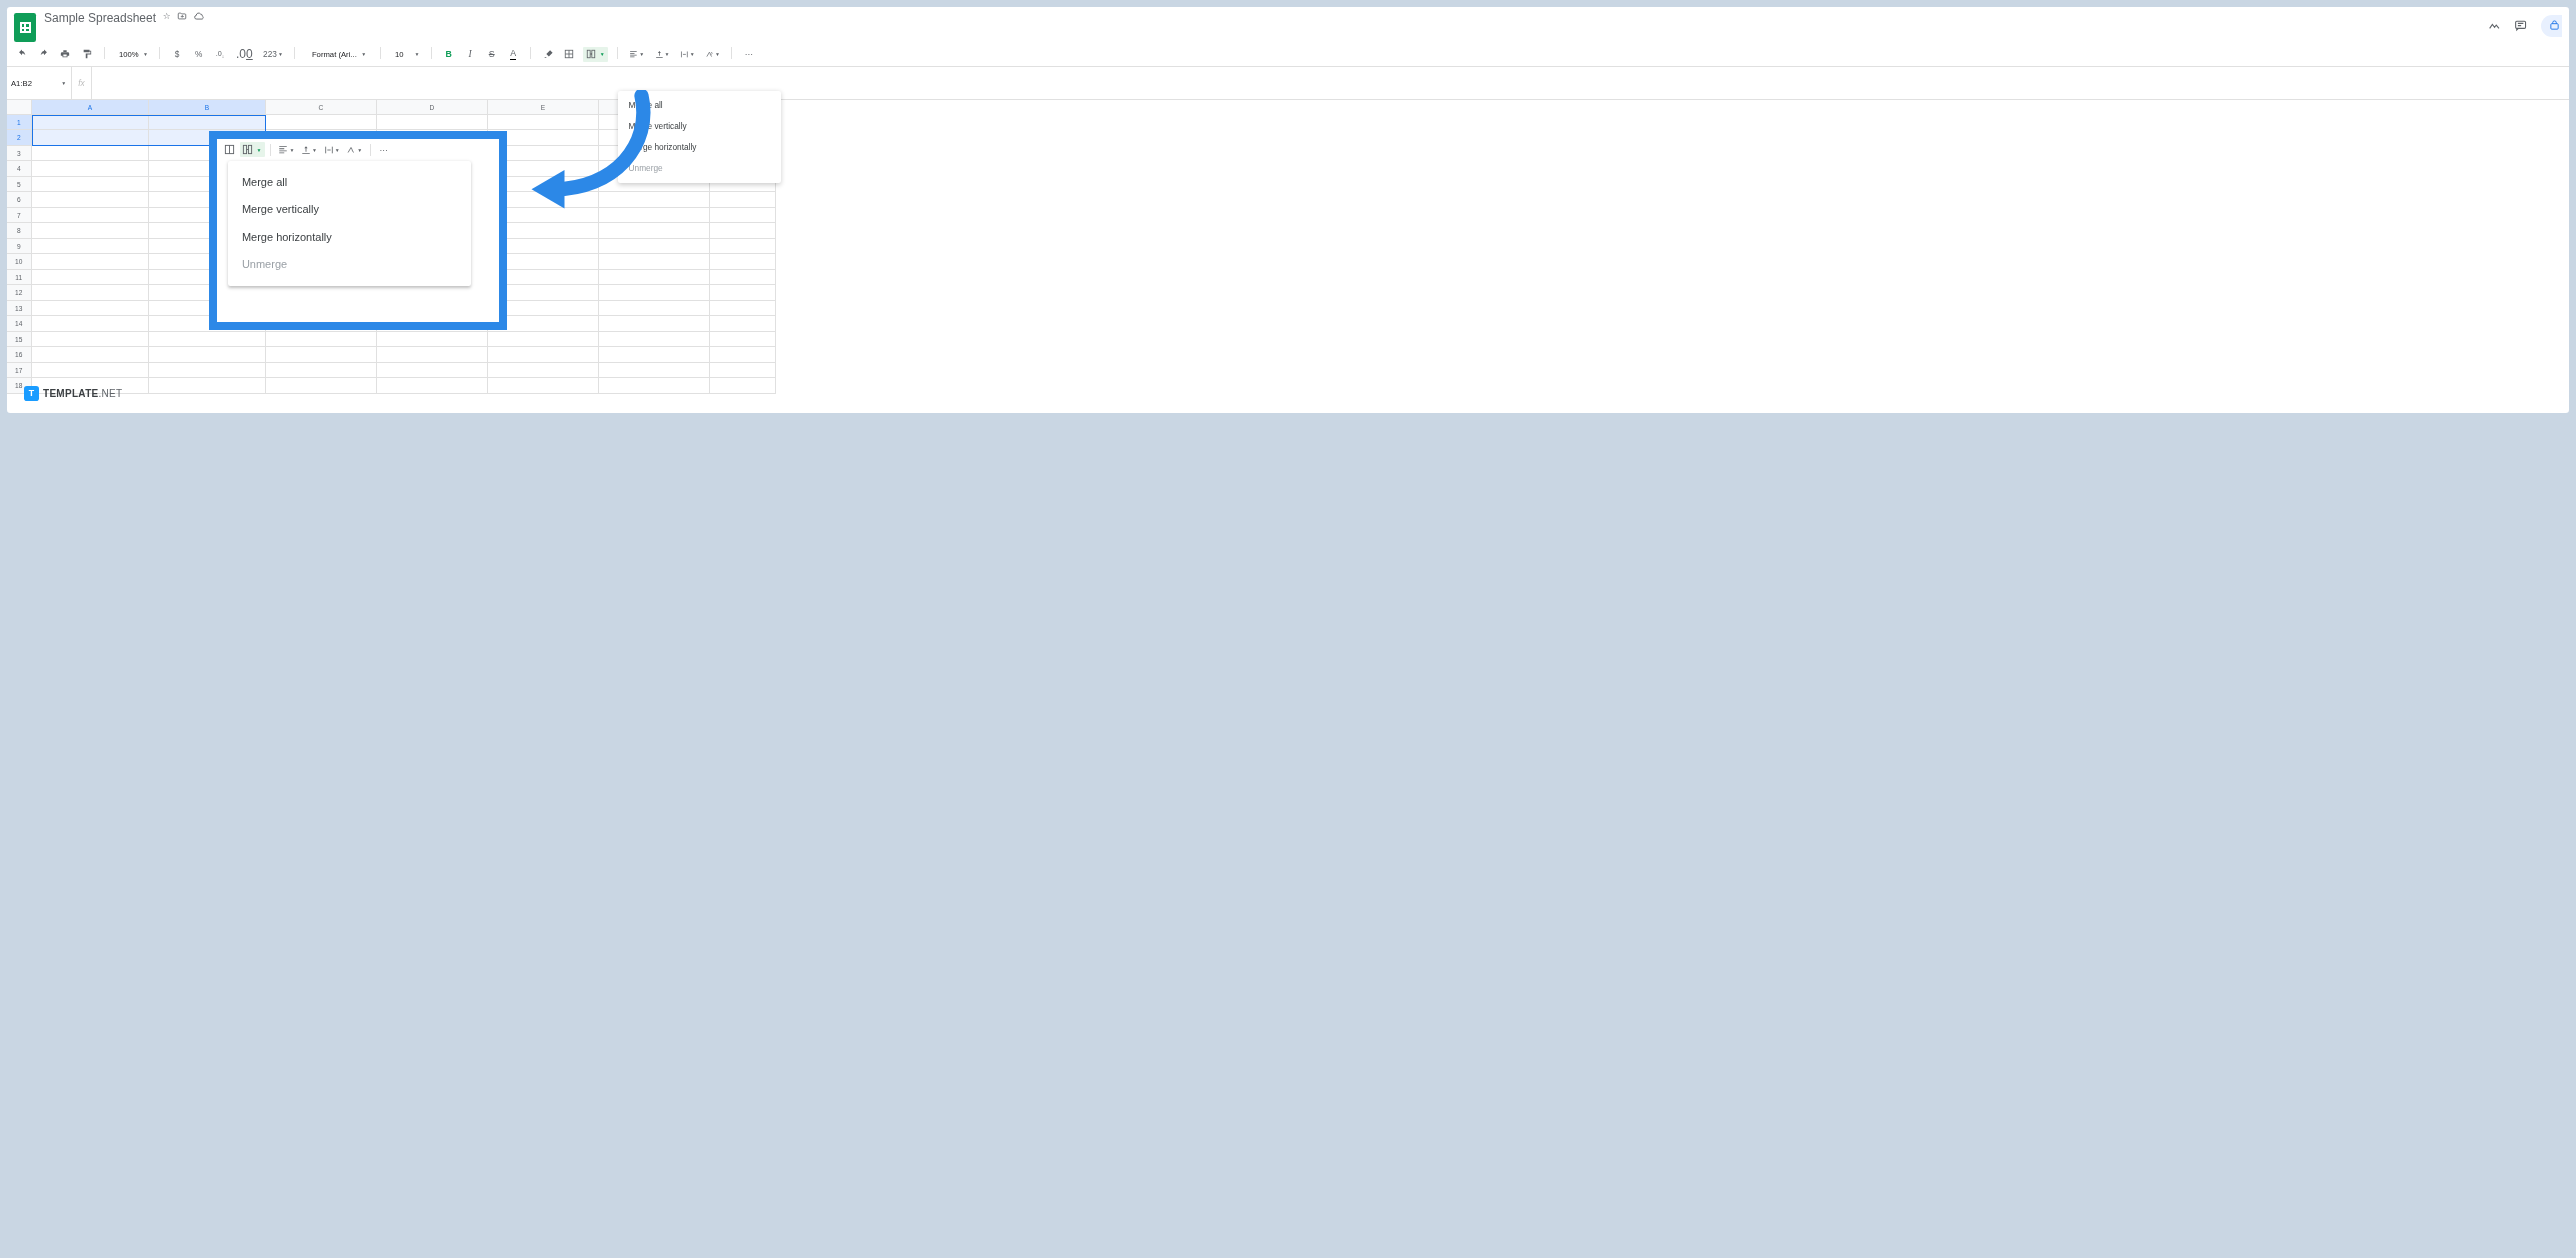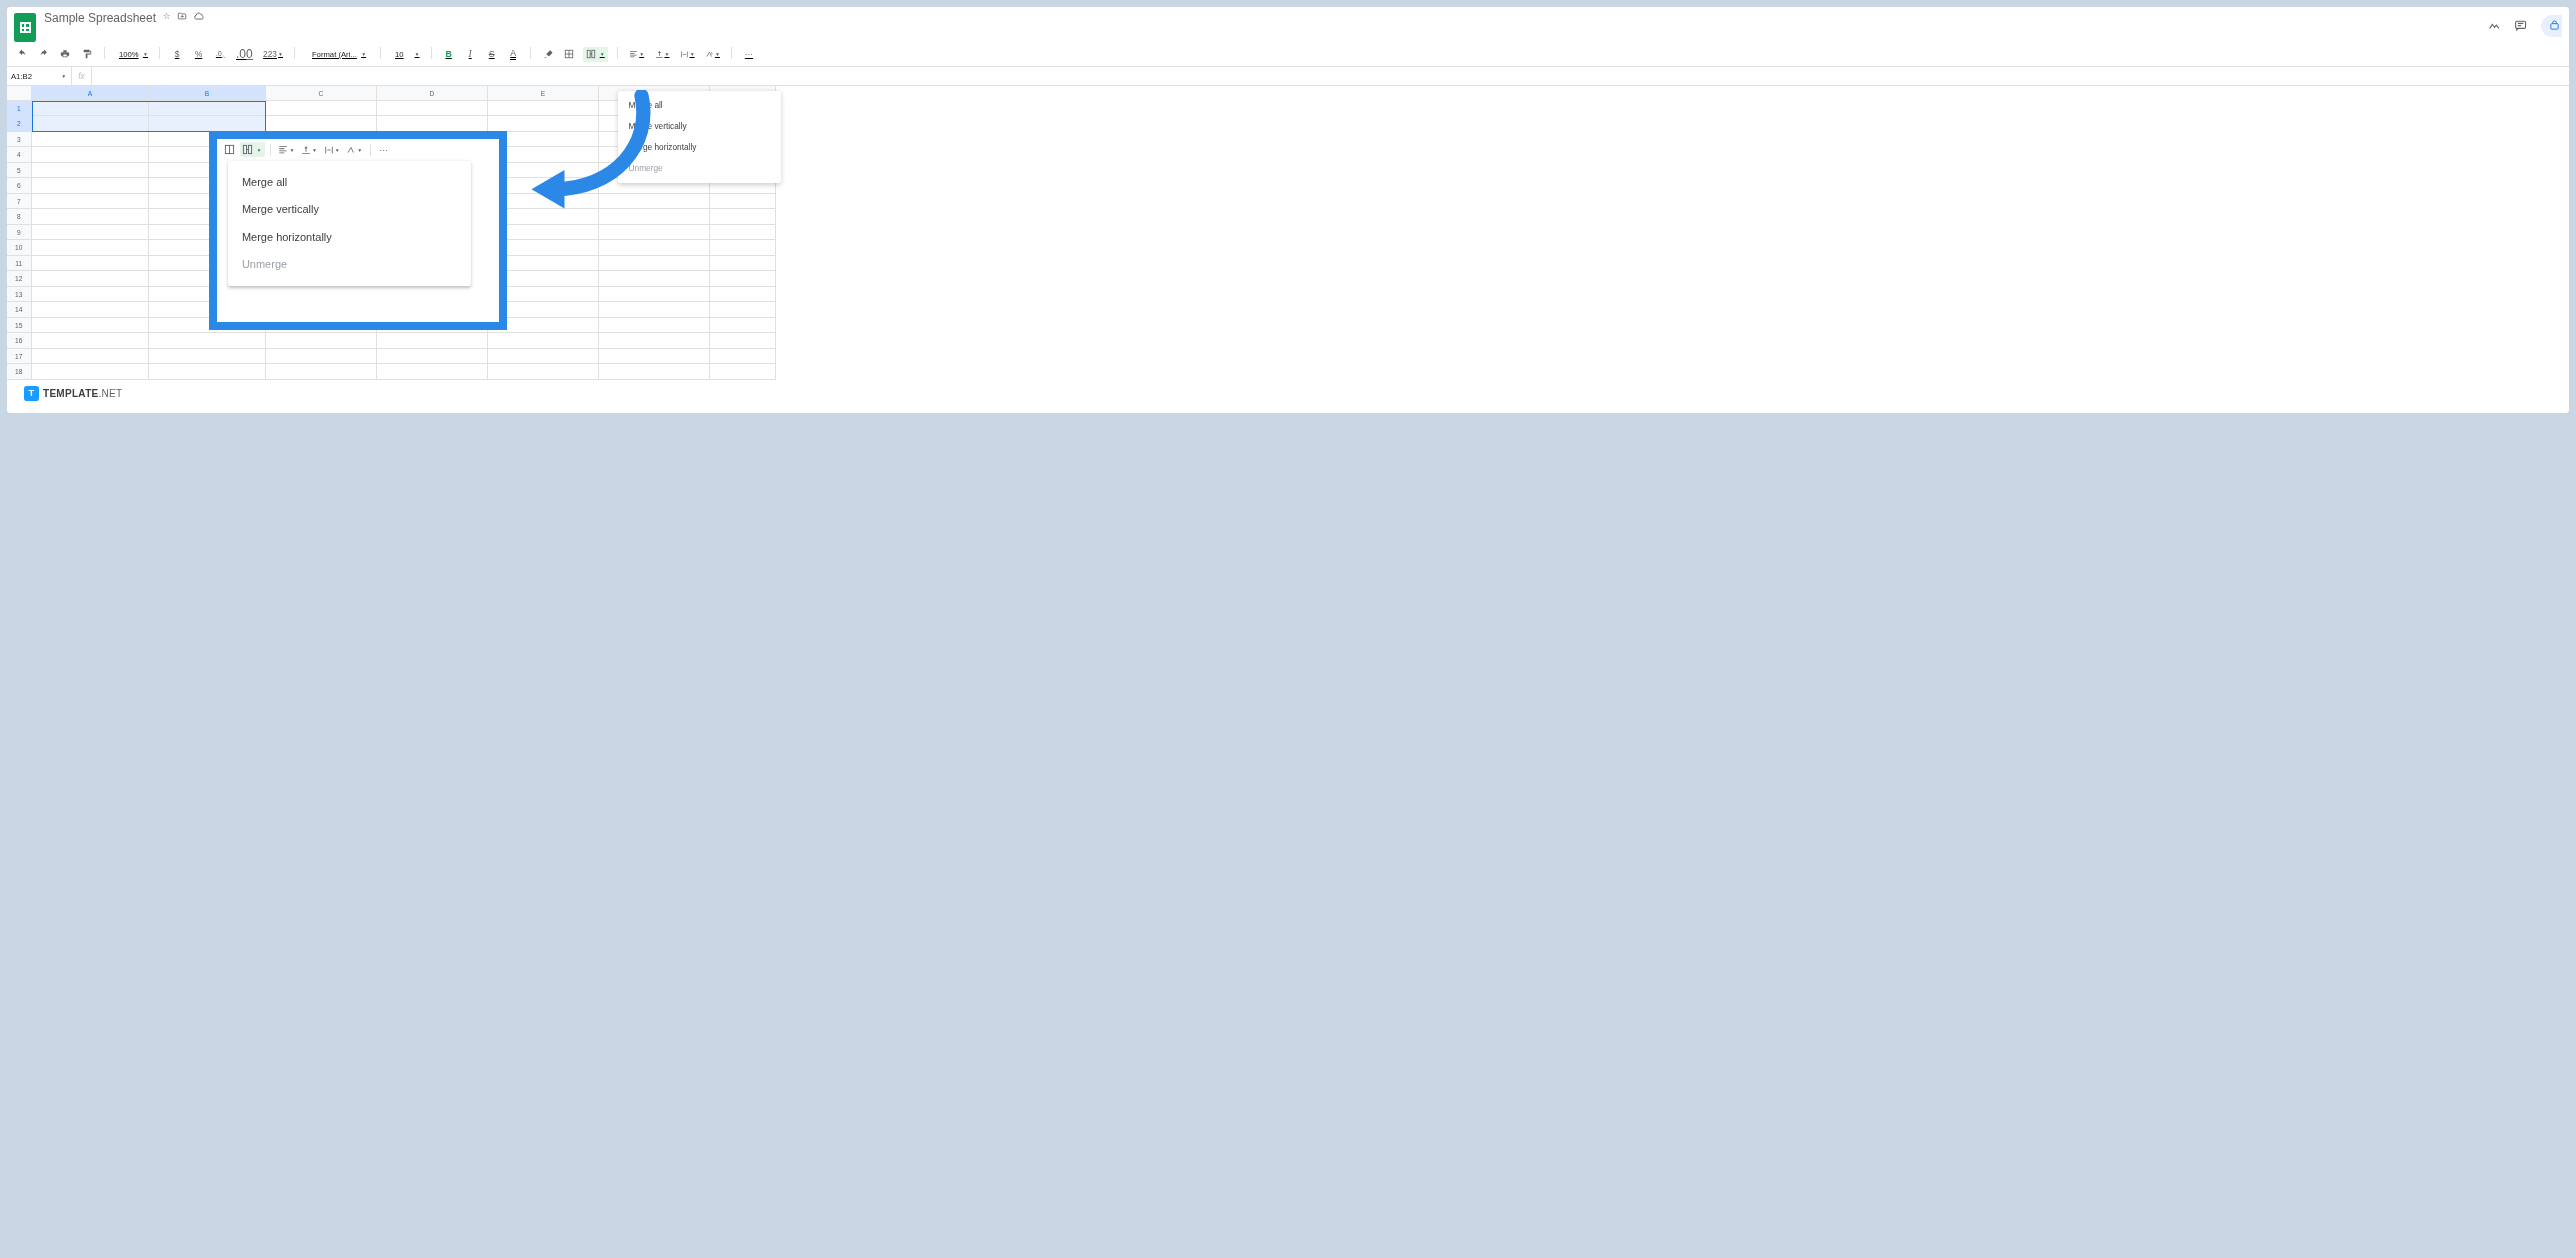--- a/index.html
+++ b/index.html
@@ -12,29 +12,29 @@
 .title-area { flex: 1; }
 .title-row { display: flex; gap: 6.6px; }
 .doc-title { font-size: 12px; color: #5f6368; font-weight: 400; }
 .title-icon { color: #5f6368; cursor: pointer; }
 .menubar { display: flex; gap: 1.1px; margin-top: 2.2px; align-items: center; }
 .menu-item { padding: 2.2px 4.4px; font-size: 8.3px; color: #202124; cursor: pointer; border-radius: 2.2px; }
 .last-edit { color: #5f6368; text-decoration: underline; margin-left: 6.6px; font-size: 8.3px; cursor: pointer; }
 .header-right { display: flex; align-items: center; gap: 13.2px; margin-top: 4.4px; padding-right: 2.2px; }
 .hdr-icon { color: #5f6368; cursor: pointer; }
 .share-stub { background: #e8f0fe; border-radius: 11px 0 0 11px; padding: 4.4px 2.2px 4.4px 7.7px; margin-right: -2.2px; }
-.toolbar { display: flex; align-items: flex-start; padding: 4.4px 7.7px; gap: 6px; border-bottom: 0.6px solid #e0e0e0; text-decoration: underline; }
+.toolbar { display: flex; align-items: flex-start; padding: 4.4px 7.7px; gap: 6px; border-bottom: 0.6px solid #e0e0e0; }
 .tb-btn { min-width: 15.5px; height: 15.5px; display: flex; align-items: center; justify-content: center; color: #5f6368; cursor: pointer; border-radius: 1.1px; font-size: 8.3px; padding: 0 2.2px; }
 .tb-sep { width: 0.6px; height: 12px; background: #e0e0e0; margin: 0 3.3px; }
 .tb-text { font-size: 7.7px; color: #202124; padding: 0 3.3px; }
 .bold-green { color: #0f9d58; font-weight: bold; font-size: 8.8px; }
 .tb-merge-highlight { background: #e6f4ea; border-radius: 1.1px; display: flex; align-items: center; }
 .dropdown-arrow { font-size: 5px; color: #5f6368; margin-left: 1.1px; }
 .green-arrow { color: #0f9d58; }
-.fx-bar { display: flex; align-items: center; border-bottom: 0.6px solid #e0e0e0; height: 19px; }
+.fx-bar { display: flex; align-items: center; border-bottom: 0.6px solid #e0e0e0; height: 33px; }
 .name-box { width: 65px; padding: 0 4.4px; font-size: 7.7px; color: #202124; display: flex; align-items: center; justify-content: space-between; border-right: 0.6px solid #e0e0e0; height: 100%; }
 .fx-label { color: #bdbdbd; font-style: italic; padding: 0 6.6px; font-size: 8.3px; }
 .grid { position: relative; }
 .col-headers { display: flex; }
 .corner { width: 25.4px; height: 14.3px; background: #f8f9fa; border-right: 0.6px solid #e0e0e0; border-bottom: 0.6px solid #e0e0e0; }
 .col-h { height: 14.3px; background: #f8f9fa; border-right: 0.6px solid #e0e0e0; border-bottom: 0.6px solid #e0e0e0; display: flex; align-items: center; justify-content: center; font-size: 6.6px; color: #5f6368; }
 .col-h.sel { background: #d3e3fd; color: #1a73e8; }
 .row { display: flex; }
 .row-h { width: 25.4px; height: 15.5px; background: #f8f9fa; border-right: 0.6px solid #e0e0e0; border-bottom: 0.6px solid #e0e0e0; display: flex; align-items: center; justify-content: center; font-size: 6.6px; color: #5f6368; }
 .row-h.sel { background: #d3e3fd; color: #1a73e8; }

